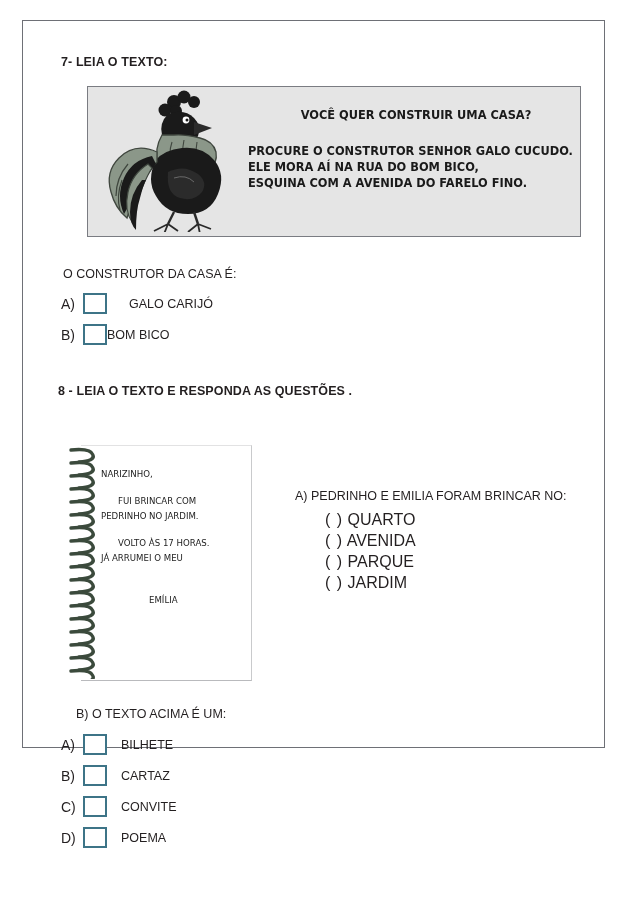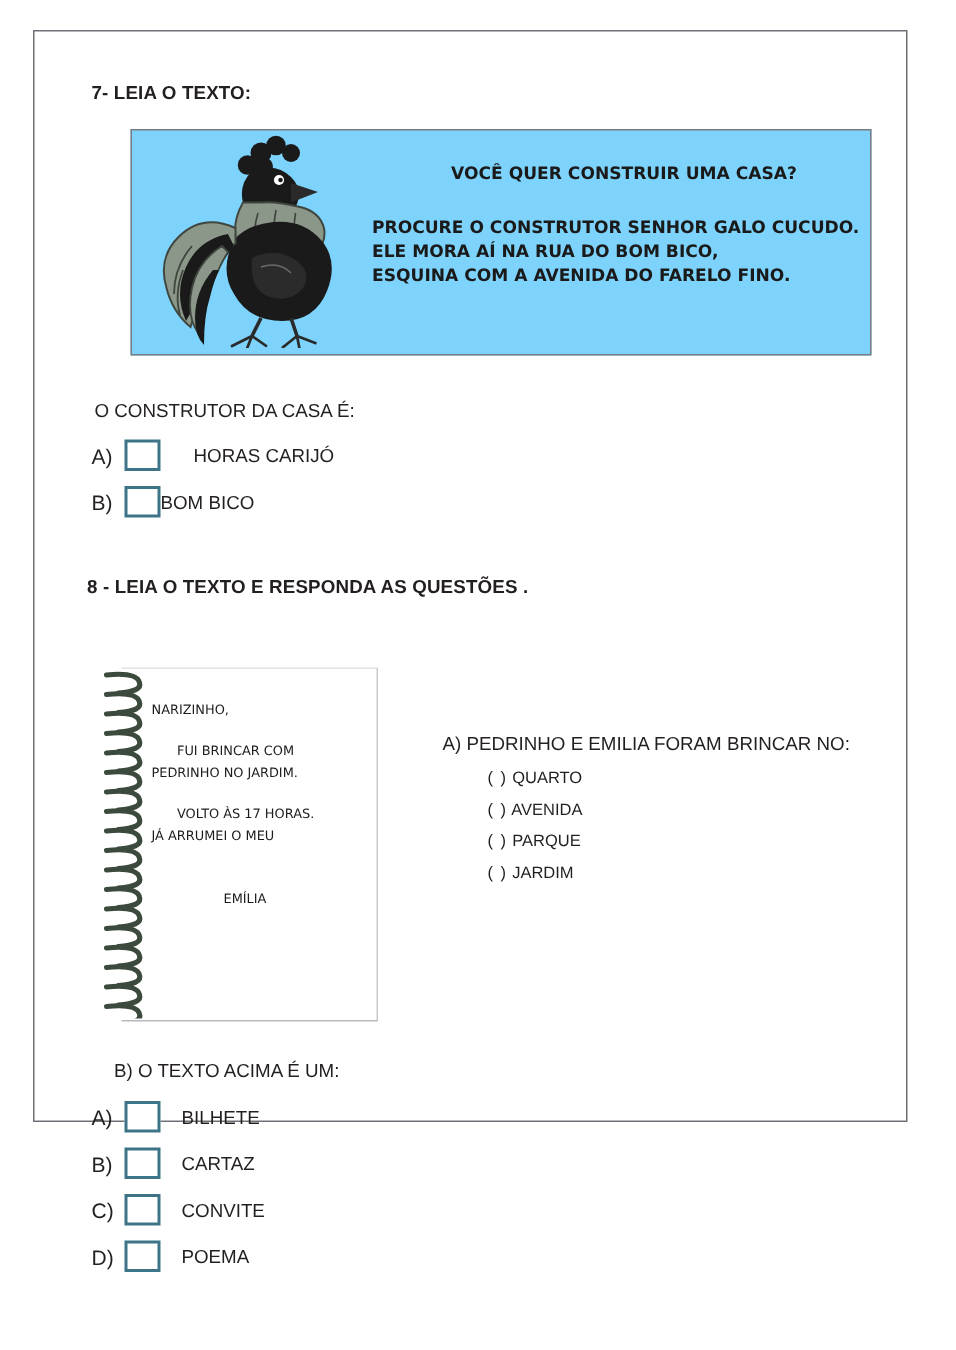--- a/index.html
+++ b/index.html
@@ -47,21 +47,21 @@
 
   
   #poster-panel {
     position: absolute;
     left: 64px;
     top: 65px;
     width: 494px;
     height: 151px;
     border: 1.2px solid #7a7c82;
     box-sizing: border-box;
-    background: #7dd3fc;
+    background: #e5e5e5;
   }
   #rooster-figure {
     position: absolute;
     left: 14px;
     top: 3px;
     width: 130px;
     height: 142px;
   }
   #rooster-figure svg { display: block; }
 
@@ -167,21 +167,21 @@
     padding-left: 48px;
     white-space: nowrap;
   }
 
   
   #q8a-prompt { left: 272px; top: 468px; }
   #q8a-options {
     position: absolute;
     left: 302px;
     top: 488px;
-    font-size: 11px;
+    font-size: 16px;
     line-height: 21px;
   }
   .paren-row { white-space: nowrap; }
   .paren-mark { letter-spacing: 1px; }
 
   
   #q8b-prompt { left: 53px; top: 686px; }
 
   #q8b-opt-a { left: 38px; top: 713px; }
   #q8b-opt-b { left: 38px; top: 744px; }
@@ -256,21 +256,21 @@
       <div class="poster-line">ELE MORA AÍ NA RUA DO BOM BICO,</div>
       <div class="poster-line">ESQUINA COM A AVENIDA DO FARELO FINO.</div>
     </div>
   </div>
 
   <div class="plain" id="q7-prompt">O CONSTRUTOR DA CASA É:</div>
 
   <div class="opt-row" id="q7-opt-a">
     <span class="opt-letter">A)</span>
     <span class="opt-box"></span>
-    <span class="opt-text">HORAS CARIJÓ</span>
+    <span class="opt-text">GALO CARIJÓ</span>
   </div>
 
   <div class="opt-row" id="q7-opt-b">
     <span class="opt-letter">B)</span>
     <span class="opt-box"></span>
     <span class="opt-text">BOM BICO</span>
   </div>
 
   <div class="q-head" id="q8-heading">8 - LEIA O TEXTO E RESPONDA AS QUESTÕES .</div>
 

